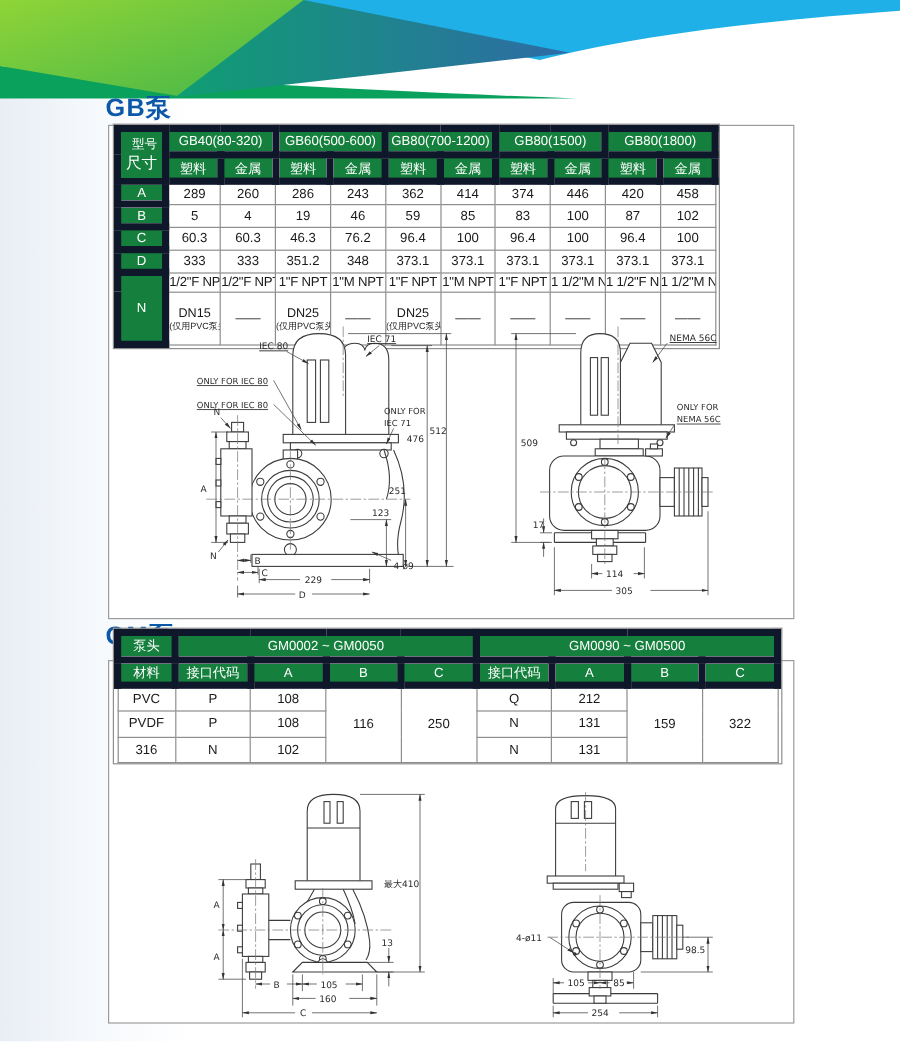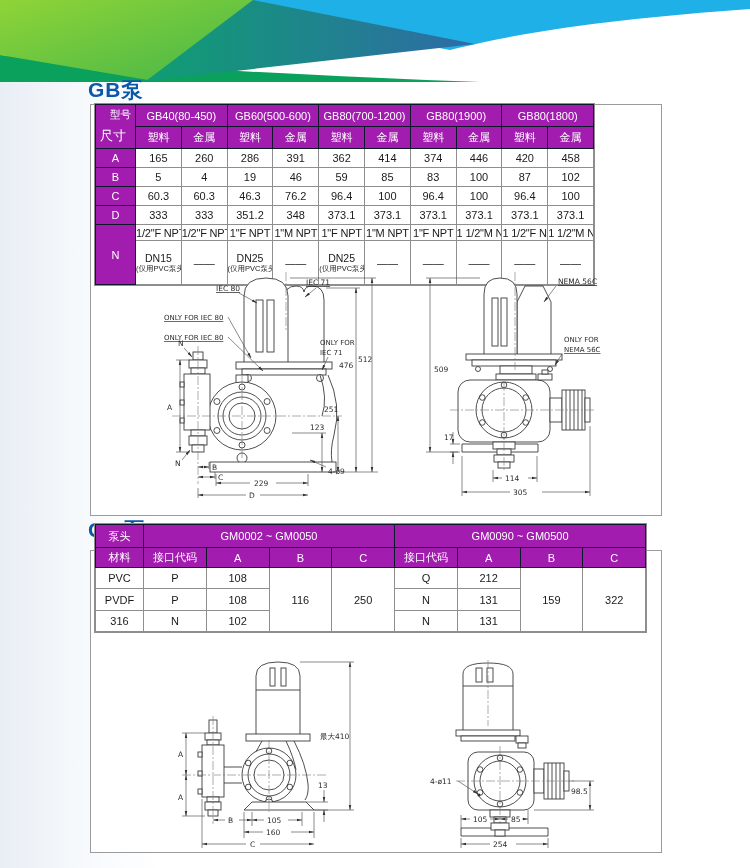--- a/index.html
+++ b/index.html
@@ -5,21 +5,21 @@
   html,body{margin:0;padding:0}
   #page{position:relative;width:750px;height:868px;overflow:hidden;
         background:linear-gradient(90deg,#e9eef5 0px,#f6f9fc 80px,#ffffff 160px);
         font-family:"Liberation Sans",sans-serif;}
   .banner{position:absolute;left:0;top:0;width:750px;height:85px}
   .sec-title{position:absolute;font-size:21px;font-weight:bold;color:#0c58a8;letter-spacing:1px}
   .box{position:absolute;background:#fff;border:1px solid #9b9b9b}
   table.spec{border-collapse:collapse;table-layout:fixed;position:absolute;background:#fff;outline:1px solid #8e8e8e}
   table.spec td{border:1px solid #8e8e8e;text-align:center;vertical-align:middle;
         font-size:11px;color:#1a1a1a;padding:0;overflow:hidden;white-space:nowrap}
-  table.spec td.bh{background:#a21caf;color:#fff;border:1px solid #0f172a;font-size:11px}
+  table.spec td.bh{background:#15803d;color:#fff;border:6px solid #0f172a;font-size:11px}
   td.grp{font-size:10.5px}
   td.npt{font-size:7.5px;letter-spacing:-0.2px}
   .dnm{font-size:10.5px;line-height:12px}
   .dnn{font-size:7.5px;line-height:9px;color:#222}
   .corner{position:relative;background:#1561ab;
       background-image:linear-gradient(to bottom right,rgba(0,0,0,0) 48.5%,#fff 48.5%,#fff 51.5%,rgba(0,0,0,0) 51.5%)}
   .corner .ct{position:absolute;top:3px;right:4px;font-size:10.5px;color:#fff}
   .corner .cb{position:absolute;bottom:3px;left:4px;font-size:13px;color:#fff}
   
   svg .dr{stroke:#3b3b3b;stroke-width:0.9;fill:none}
@@ -67,44 +67,44 @@
         <col style="width:45.8px">
         <col style="width:45.8px">
         <col style="width:45.8px">
     </colgroup>
     <tbody>
         <tr style="height:22px">
       <td class="bh corner" rowspan="2">
         <span class="ct">型号</span>
         <span class="cb">尺寸</span>
       </td>
-      <td class="bh grp" colspan="2">GB40(80-450)</td>
+      <td class="bh grp" colspan="2">GB40(80-320)</td>
       <td class="bh grp" colspan="2">GB60(500-600)</td>
       <td class="bh grp" colspan="2">GB80(700-1200)</td>
-      <td class="bh grp" colspan="2">GB80(1900)</td>
+      <td class="bh grp" colspan="2">GB80(1500)</td>
       <td class="bh grp" colspan="2">GB80(1800)</td>
     </tr>
     <tr style="height:22px">
       <td class="bh">塑料</td>
       <td class="bh">金属</td>
       <td class="bh">塑料</td>
       <td class="bh">金属</td>
       <td class="bh">塑料</td>
       <td class="bh">金属</td>
       <td class="bh">塑料</td>
       <td class="bh">金属</td>
       <td class="bh">塑料</td>
       <td class="bh">金属</td>
     </tr>
     <tr style="height:19px">
       <td class="bh">A</td>
-      <td>165</td>
+      <td>289</td>
       <td>260</td>
       <td>286</td>
-      <td>391</td>
+      <td>243</td>
       <td>362</td>
       <td>414</td>
       <td>374</td>
       <td>446</td>
       <td>420</td>
       <td>458</td>
     </tr>
     <tr style="height:19px">
       <td class="bh">B</td>
       <td>5</td>

